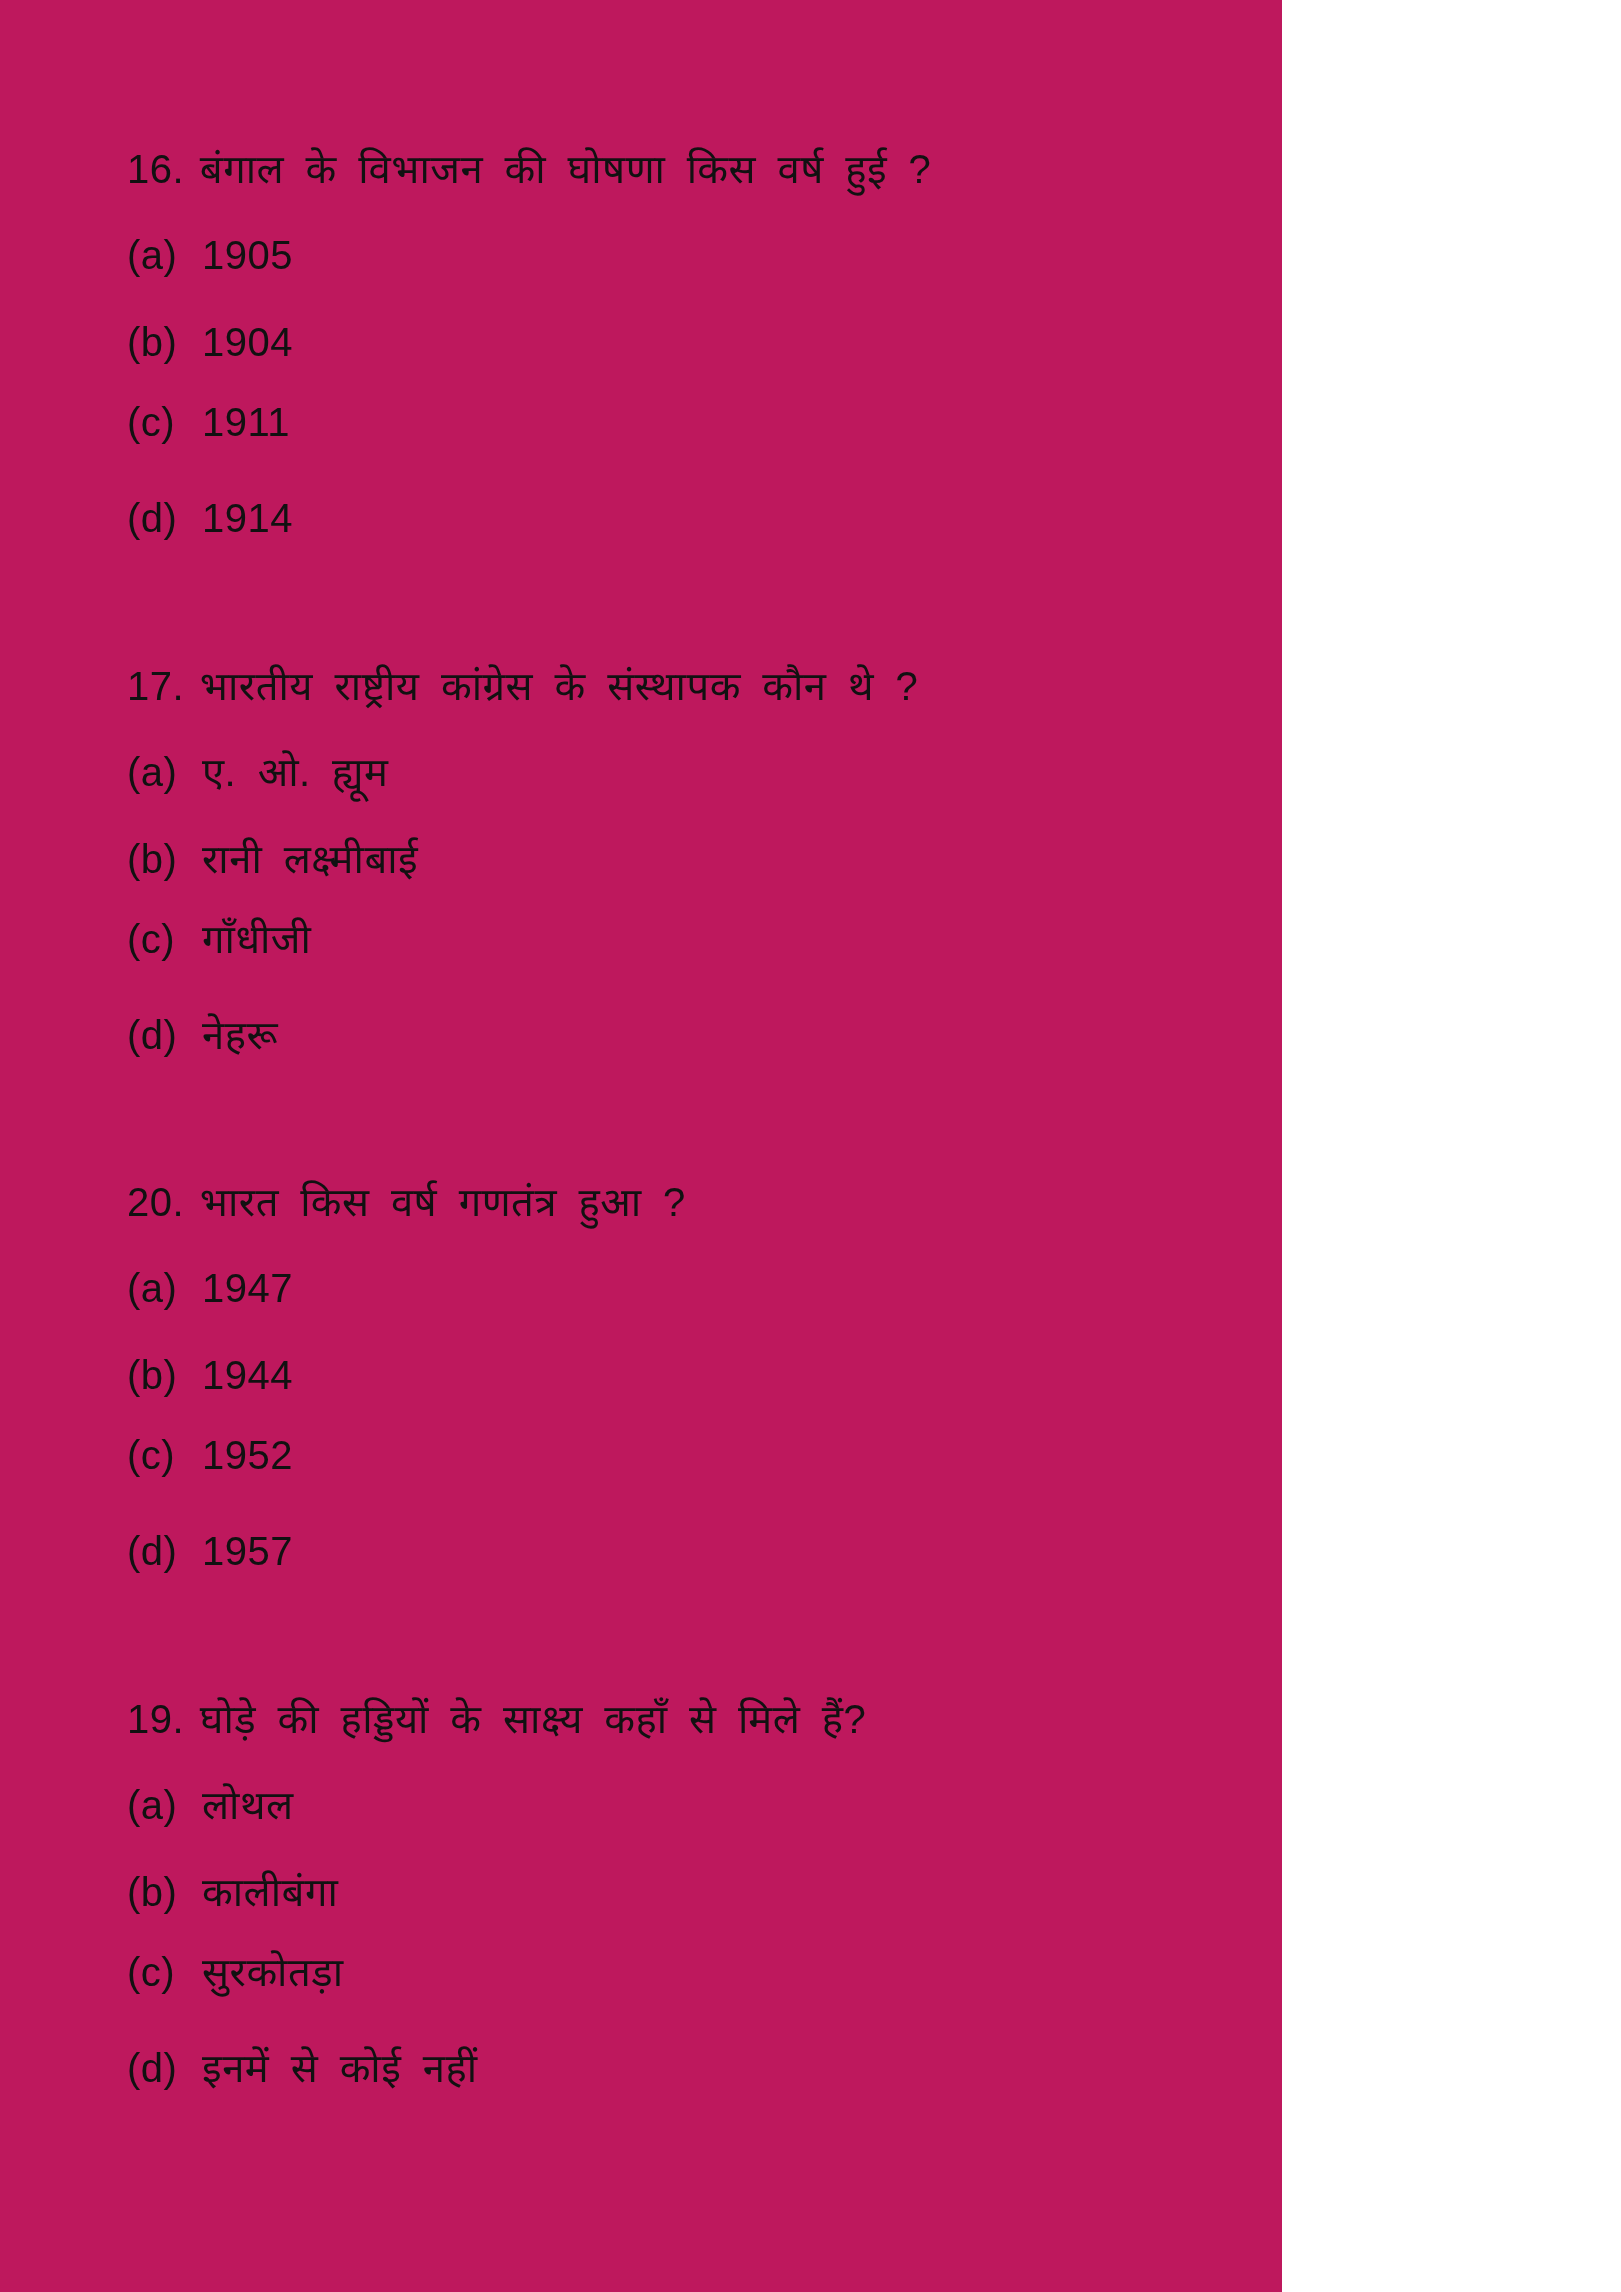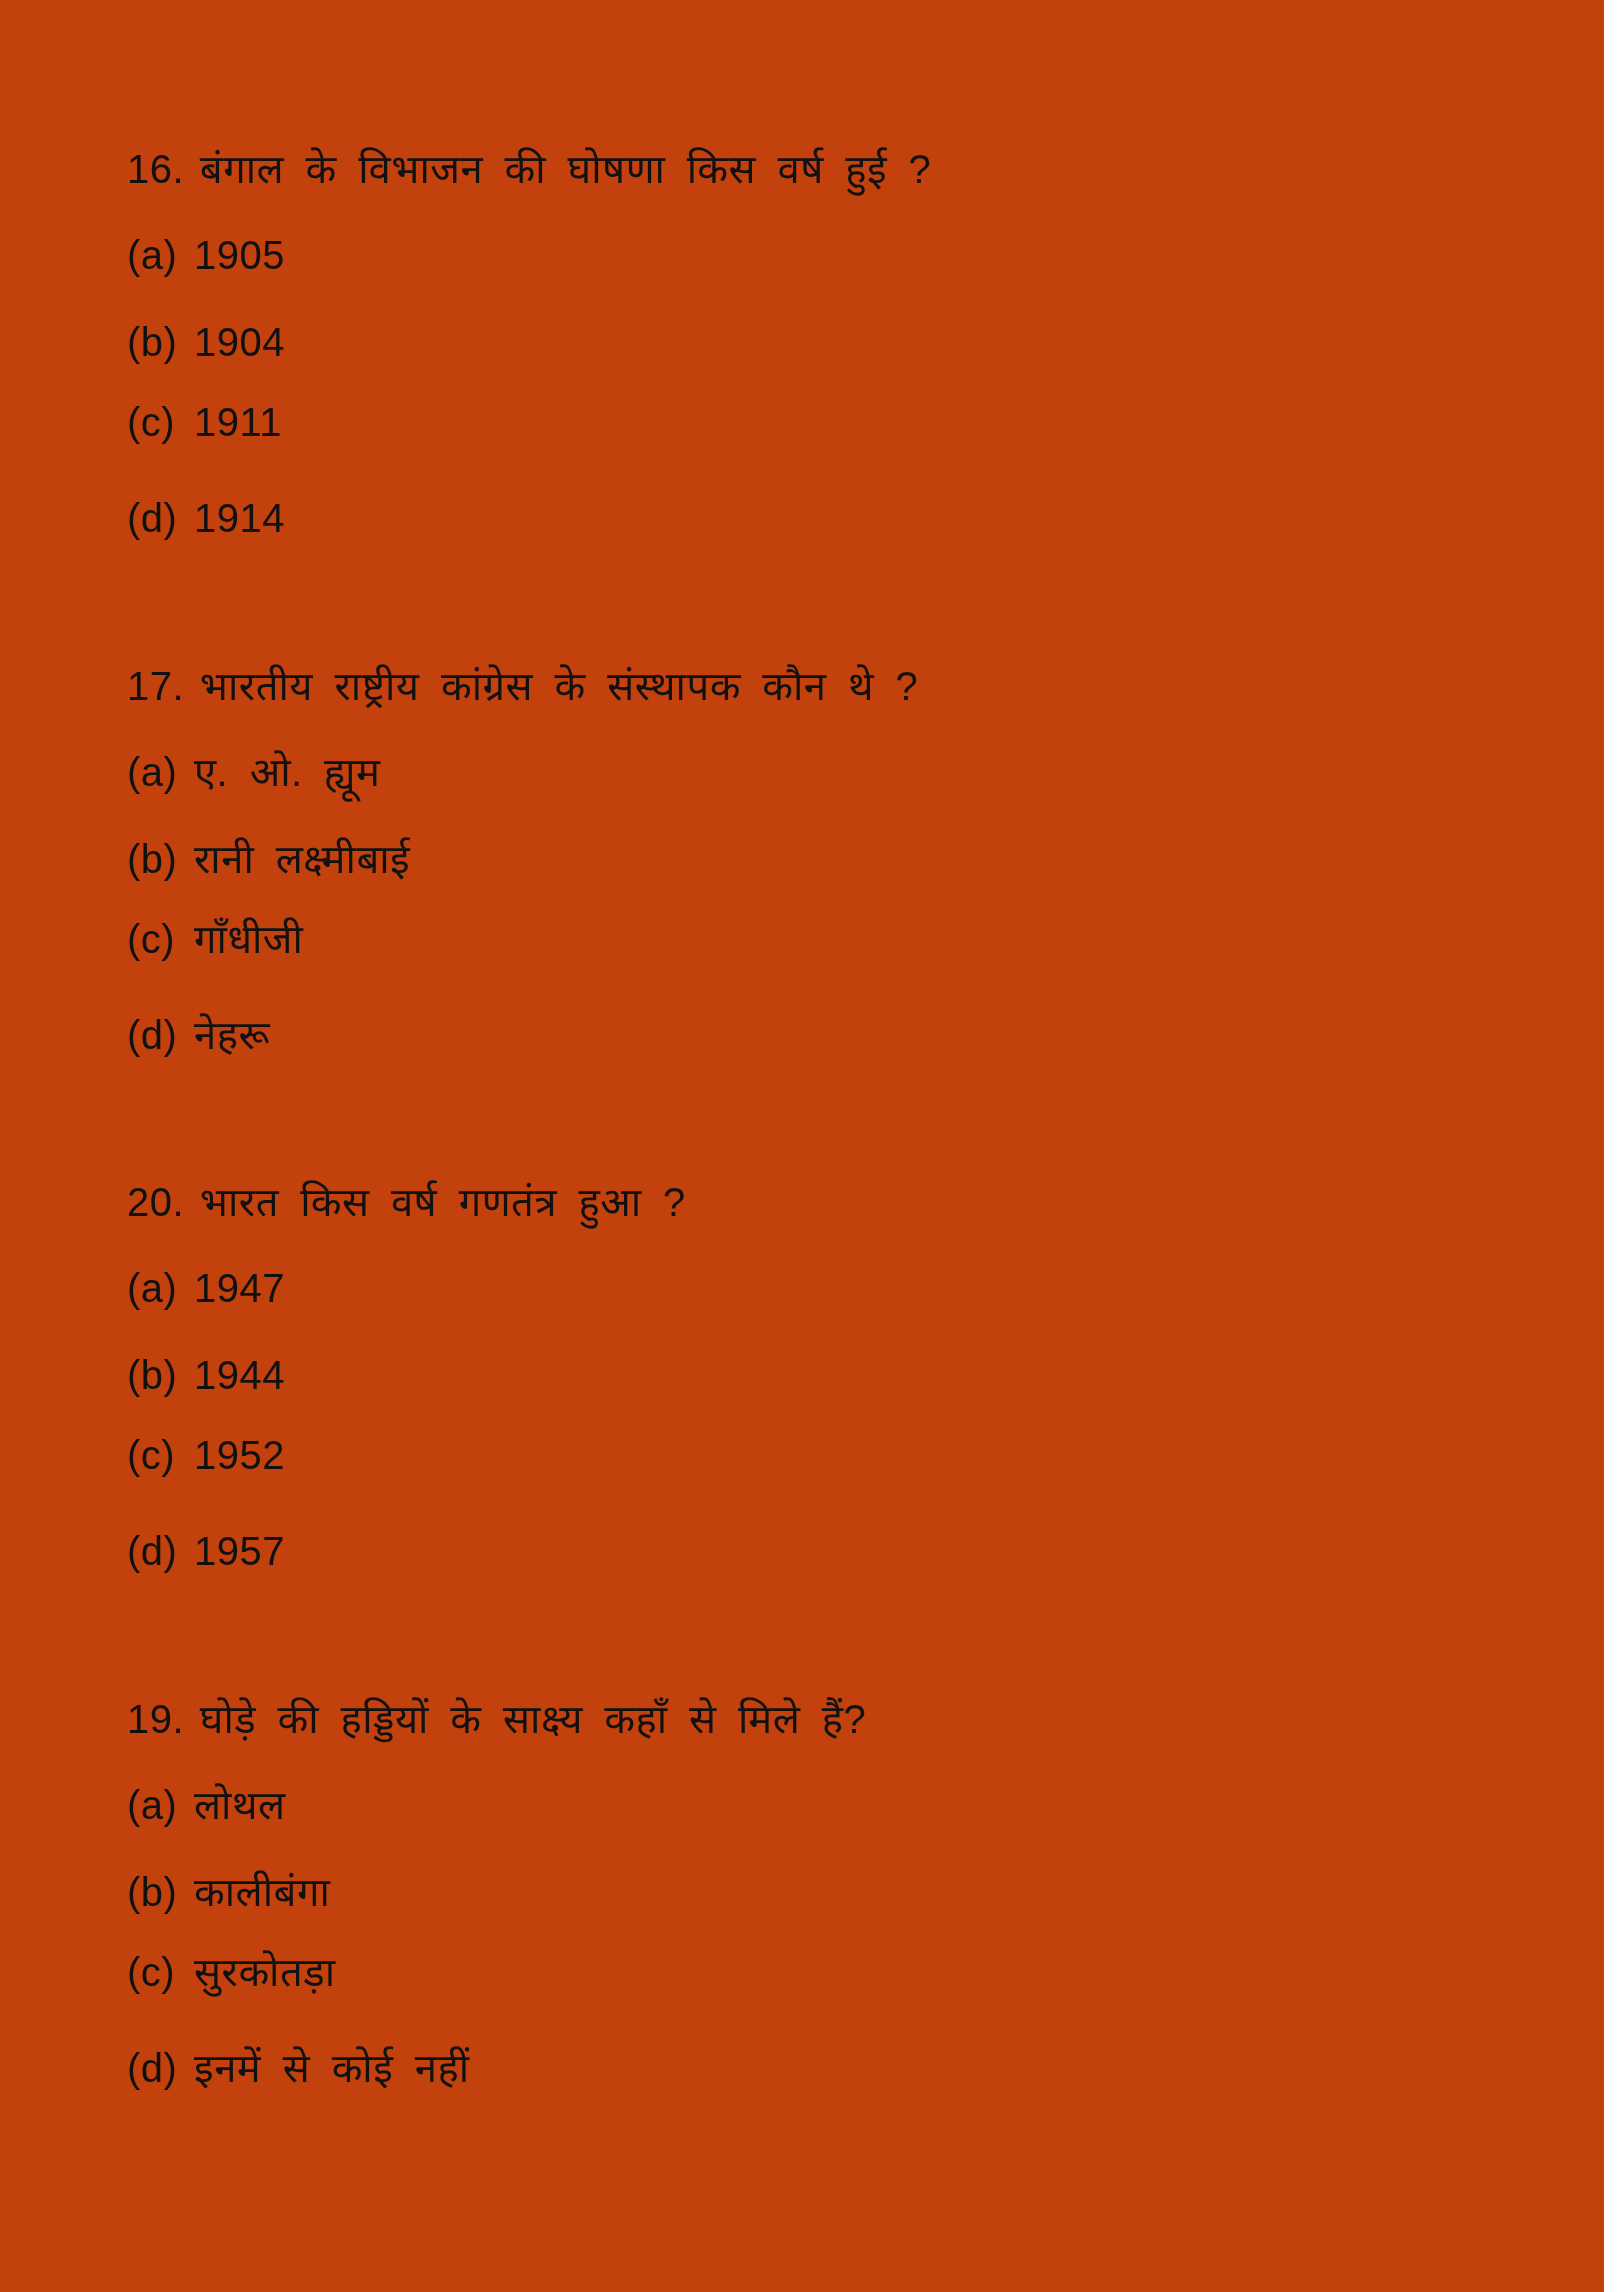--- a/index.html
+++ b/index.html
@@ -12,23 +12,23 @@
       height: 2293px;
       position: relative;
       overflow: hidden;
       color: #111111;
       font-family: "Liberation Sans", "DejaVu Sans", sans-serif;
     }
     .page {
       position: absolute;
       left: 0;
       top: 0;
-      width: 1604px;
+      width: 1282px;
       height: 2293px;
-      background: #c2410c;
+      background: #be185d;
     }
     .question-block {
       position: absolute;
       left: 127px;
       width: 1372px;
     }
     .line {
       position: absolute;
       left: 0;
       height: 59px;
@@ -45,20 +45,21 @@
       display: inline-block;
       word-spacing: 9.8px;
     }
     .opt-label {
       display: inline-block;
       width: 67px;
     }
     .opt-text {
       display: inline-block;
       word-spacing: 9.8px;
+      margin-left: 8px;
     }
     
     .l0 { top: 0px; }
     .l1 { top: 86px; }
     .l2 { top: 173px; }
     .l3 { top: 253px; }
     .l4 { top: 349px; }
   </style>
 </head>
 <body>

